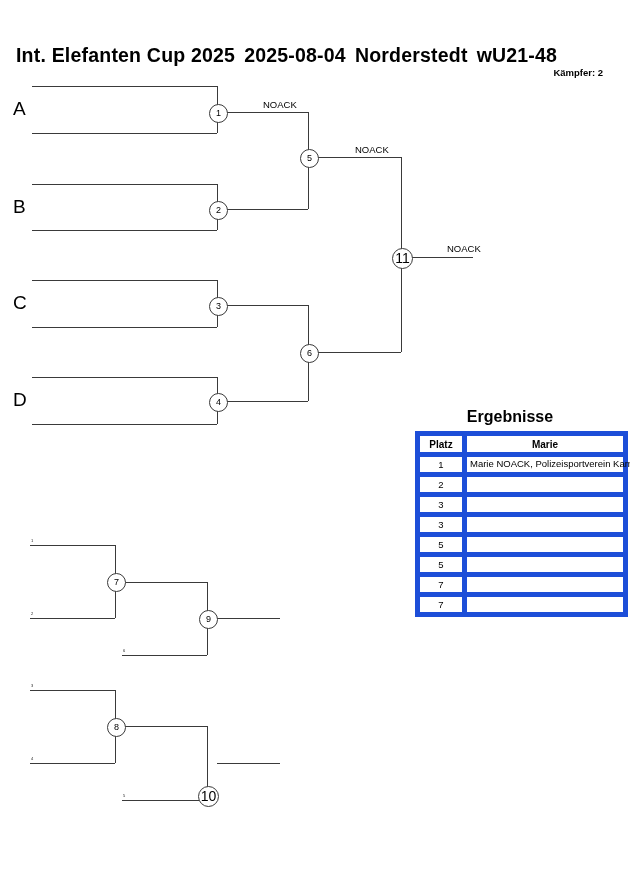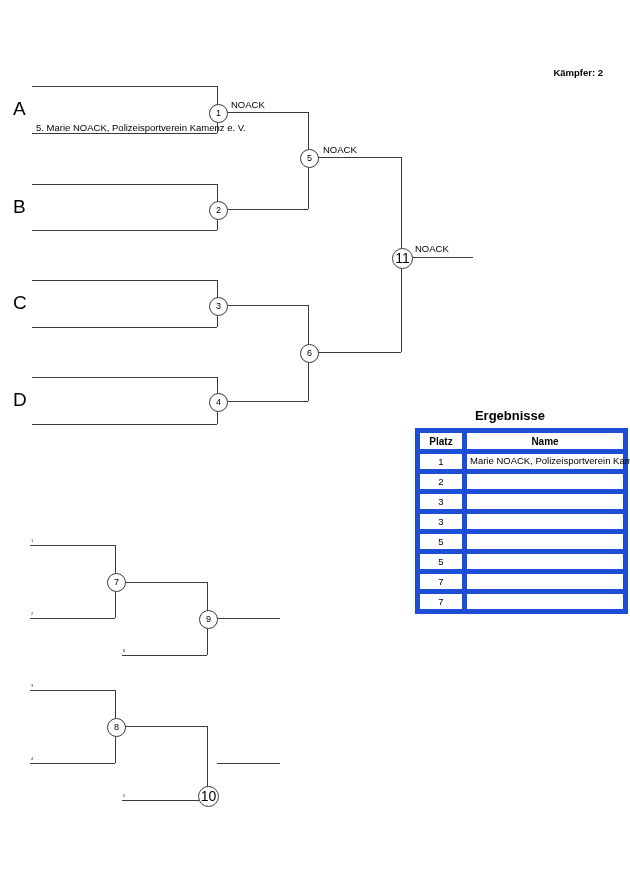--- a/index.html
+++ b/index.html
@@ -78,39 +78,40 @@
   }
   .slot-name {
     position: absolute;
     font-size: 9.5px;
     white-space: nowrap;
   }
   .win-name {
     position: absolute;
     font-size: 9.5px;
     white-space: nowrap;
+    margin-left: 32px;
   }
   .tiny-label {
     position: absolute;
     font-size: 4px;
     line-height: 4px;
     white-space: nowrap;
     color: #222;
   }
 
   
   .results-wrap {
     position: absolute;
     left: 415px;
     top: 408px;
     width: 190px;
   }
   .results-title {
     text-align: center;
-    font-size: 13px;
+    font-size: 16px;
     font-weight: bold;
     margin-bottom: 5px;
   }
   table.results {
     border-collapse: collapse;
     width: 190px;
     table-layout: fixed;
     border: 1px solid #000;
     background: #fff;
   }
@@ -140,31 +141,33 @@
     top: 0px;
     line-height: 14px;
     white-space: nowrap;
   }
 </style>
 </head>
 <body>
 
 <div id="sheet">
 
+  <div class="title">
+    <span>Int. Elefanten Cup 2025</span><span>2025-08-04</span><span>Norderstedt</span><span>wU21-48</span>
+  </div>
   <div class="kaempfer">Kämpfer: 2</div>
 
   <div class="pool-letter" style="left:13px; top:98px;">A</div>
   <div class="pool-letter" style="left:13px; top:196px;">B</div>
   <div class="pool-letter" style="left:13px; top:292px;">C</div>
   <div class="pool-letter" style="left:13px; top:389px;">D</div>
 
   <div class="hline" style="left:32px;  top:86px;  width:185px;"></div>
   <div class="hline" style="left:32px;  top:133px; width:185px;"></div>
   <div class="vline" style="left:217px; top:86px;  height:47px;"></div>
-  <div class="slot-name" style="left:36px; top:122px;">5. Marie NOACK, Polizeisportverein Kamenz e. V.</div>
   <div class="node" style="left:209px; top:104px;">1</div>
 
   <div class="hline" style="left:226px; top:112px; width:82px;"></div>
   <div class="win-name" style="left:231px; top:99px;">NOACK</div>
 
   <div class="hline" style="left:32px;  top:184px; width:185px;"></div>
   <div class="hline" style="left:32px;  top:230px; width:185px;"></div>
   <div class="vline" style="left:217px; top:184px; height:46px;"></div>
   <div class="node" style="left:209px; top:201px;">2</div>
   <div class="hline" style="left:226px; top:209px; width:82px;"></div>
@@ -222,21 +225,21 @@
   <div class="vline" style="left:207px; top:726px; height:74px;"></div>
   <div class="node wide" style="left:198px; top:786px;">10</div>
   <div class="hline" style="left:217px; top:763px; width:63px;"></div>
 
   <div class="results-wrap">
     <div class="results-title">Ergebnisse</div>
     <table class="results">
       <thead>
         <tr>
           <th class="col-platz">Platz</th>
-          <th class="col-name">Name</th>
+          <th class="col-name">Marie</th>
         </tr>
       </thead>
       <tbody>
         <tr>
           <td class="col-platz">1</td>
           <td class="col-name">
               <span>Marie NOACK, Polizeisportverein Kamenz e. V.</span>
             </td>
         </tr>
         <tr>

